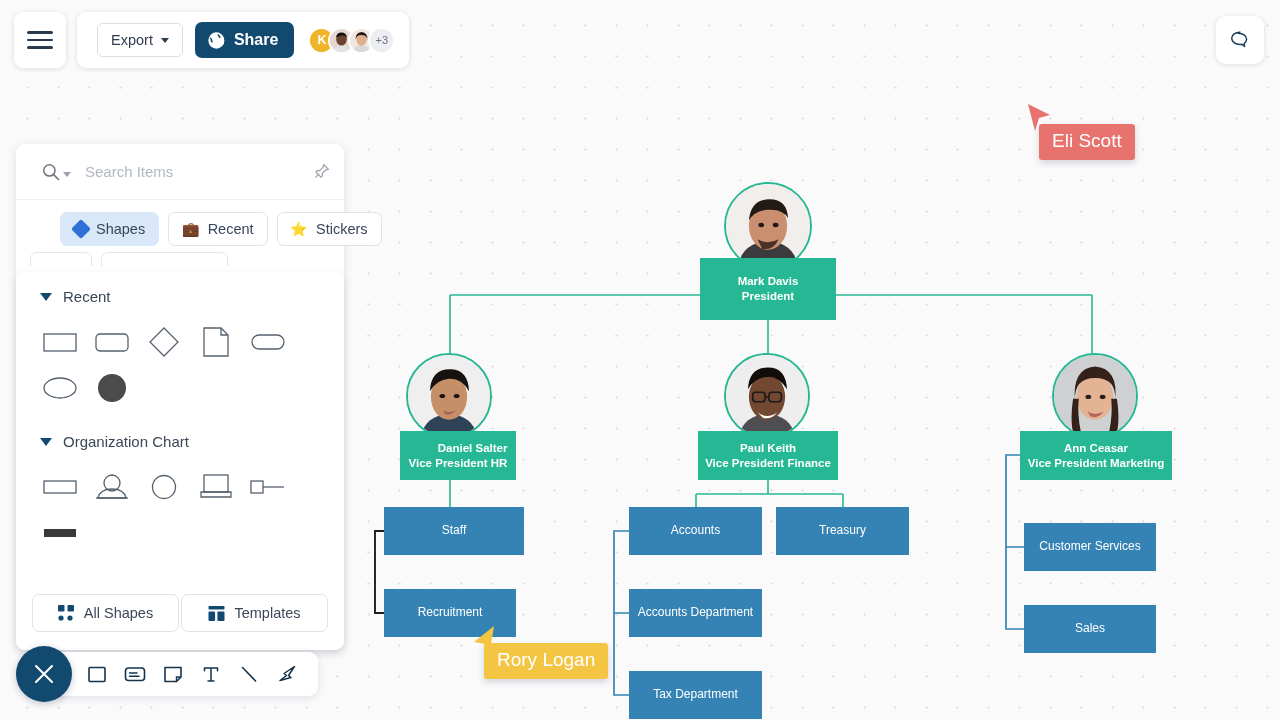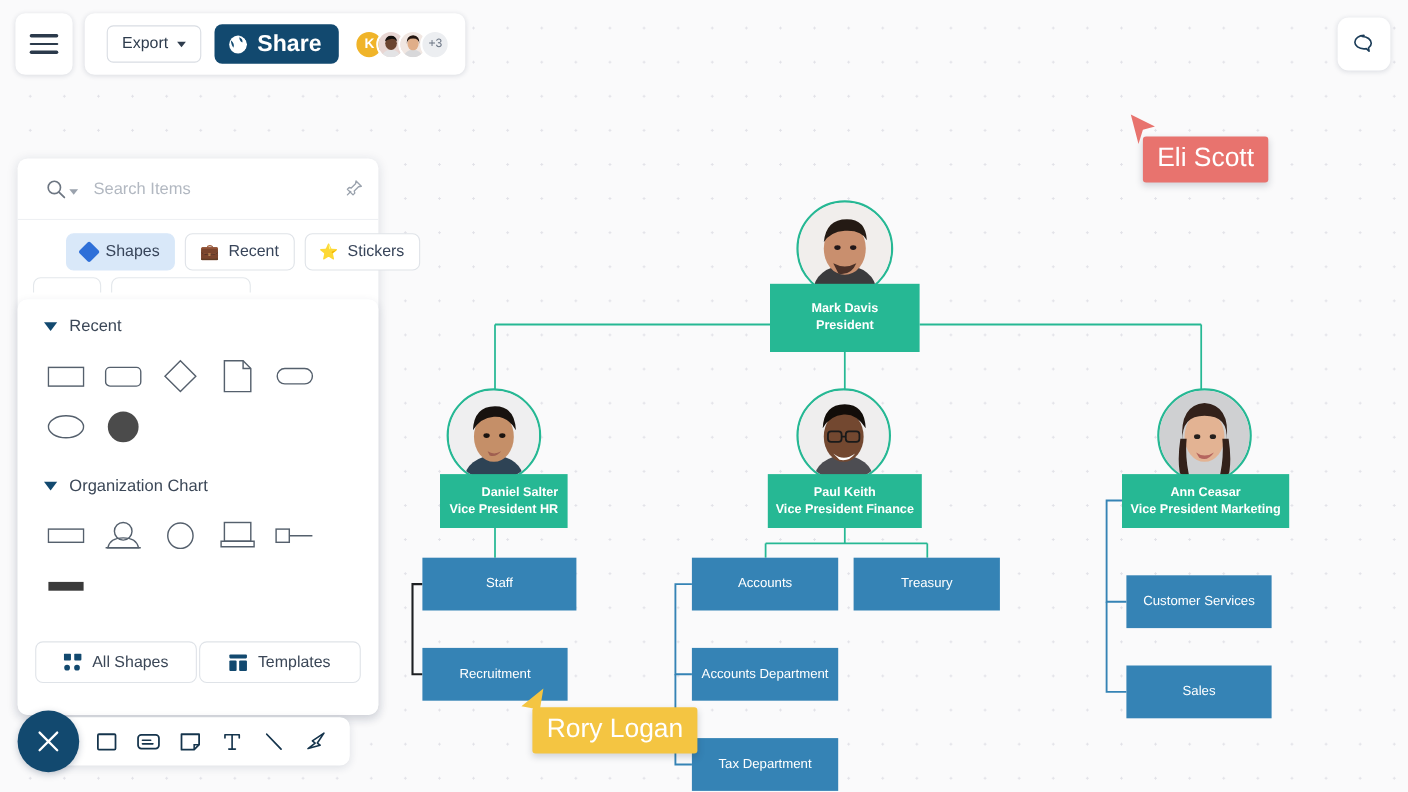--- a/index.html
+++ b/index.html
@@ -53,21 +53,21 @@
     display: flex; align-items: center; gap: 8px;
     padding: 0 13px; cursor: pointer; white-space: nowrap;
   }
   .caret-down {
     width: 0; height: 0; border-left: 4.5px solid transparent;
     border-right: 4.5px solid transparent; border-top: 5.5px solid #2e3c4d;
     display: inline-block;
   }
   .share-btn {
     height: 36px; border-radius: 7px; background: #12496f; border: none;
-    color: #fff; font-size: 21px; font-weight: bold;
+    color: #fff; font-size: 16px; font-weight: bold;
     display: flex; align-items: center; gap: 8px;
     padding: 0 16px 0 12px; margin-left: 12px; cursor: pointer; white-space: nowrap;
   }
   .globe-icon { width: 19px; height: 19px; flex: 0 0 auto; }
 
   #avatar-group { display: flex; align-items: center; margin-left: 14px; }
   .avatar {
     width: 27px; height: 27px; border-radius: 50%;
     margin-left: -7px; border: 2px solid #fff;
     overflow: hidden; position: relative; flex: 0 0 auto;
@@ -149,21 +149,21 @@
   .group-title { font-size: 15px; color: #3b4757; }
   .shape-row { display: flex; padding: 0 18px; flex-wrap: wrap; }
   .shape-cell {
     width: 52px; height: 46px; display: flex; align-items: center; justify-content: center;
     cursor: pointer;
   }
   .sp { stroke: #55606d; fill: none; stroke-width: 1.3; }
 
   #panel-footer {
     display: flex; gap: 2px; padding: 0 16px 18px 16px; margin-top: 8px;
-    position: absolute; bottom: 11px; left: 0; right: 0;
+    position: absolute; bottom: 0; left: 0; right: 0;
   }
   .foot-btn {
     flex: 1; height: 38px; border: 1px solid #dfe3e8; border-radius: 7px;
     background: #fff; display: flex; align-items: center; justify-content: center; gap: 9px;
     font-size: 14.5px; color: #3b4757; cursor: pointer;
   }
 
   
   #bottom-bar {
     position: absolute; left: 16px; bottom: 18px; z-index: 35;
@@ -197,21 +197,21 @@
   .photo {
     position: absolute; border-radius: 50%;
     border: 2.5px solid #26b894; overflow: hidden; background: #ececec;
   }
   .photo .ph { position: absolute; inset: 0; }
   svg.conn { position: absolute; inset: 0; width: 1280px; height: 720px; pointer-events: none; }
 
   
   .cursor-label {
     position: absolute; color: #fff; padding: 6px 13px 8px 13px;
-    font-size: 24px; border-radius: 3px; white-space: nowrap;
+    font-size: 19px; border-radius: 3px; white-space: nowrap;
     box-shadow: 0 3px 7px rgba(30,40,60,.18); z-index: 25;
   }
   .cursor-arrow { position: absolute; z-index: 26; }
 </style>
 </head>
 <body>
 
 <div id="canvas"></div>
 
 <div id="chart-layer">

